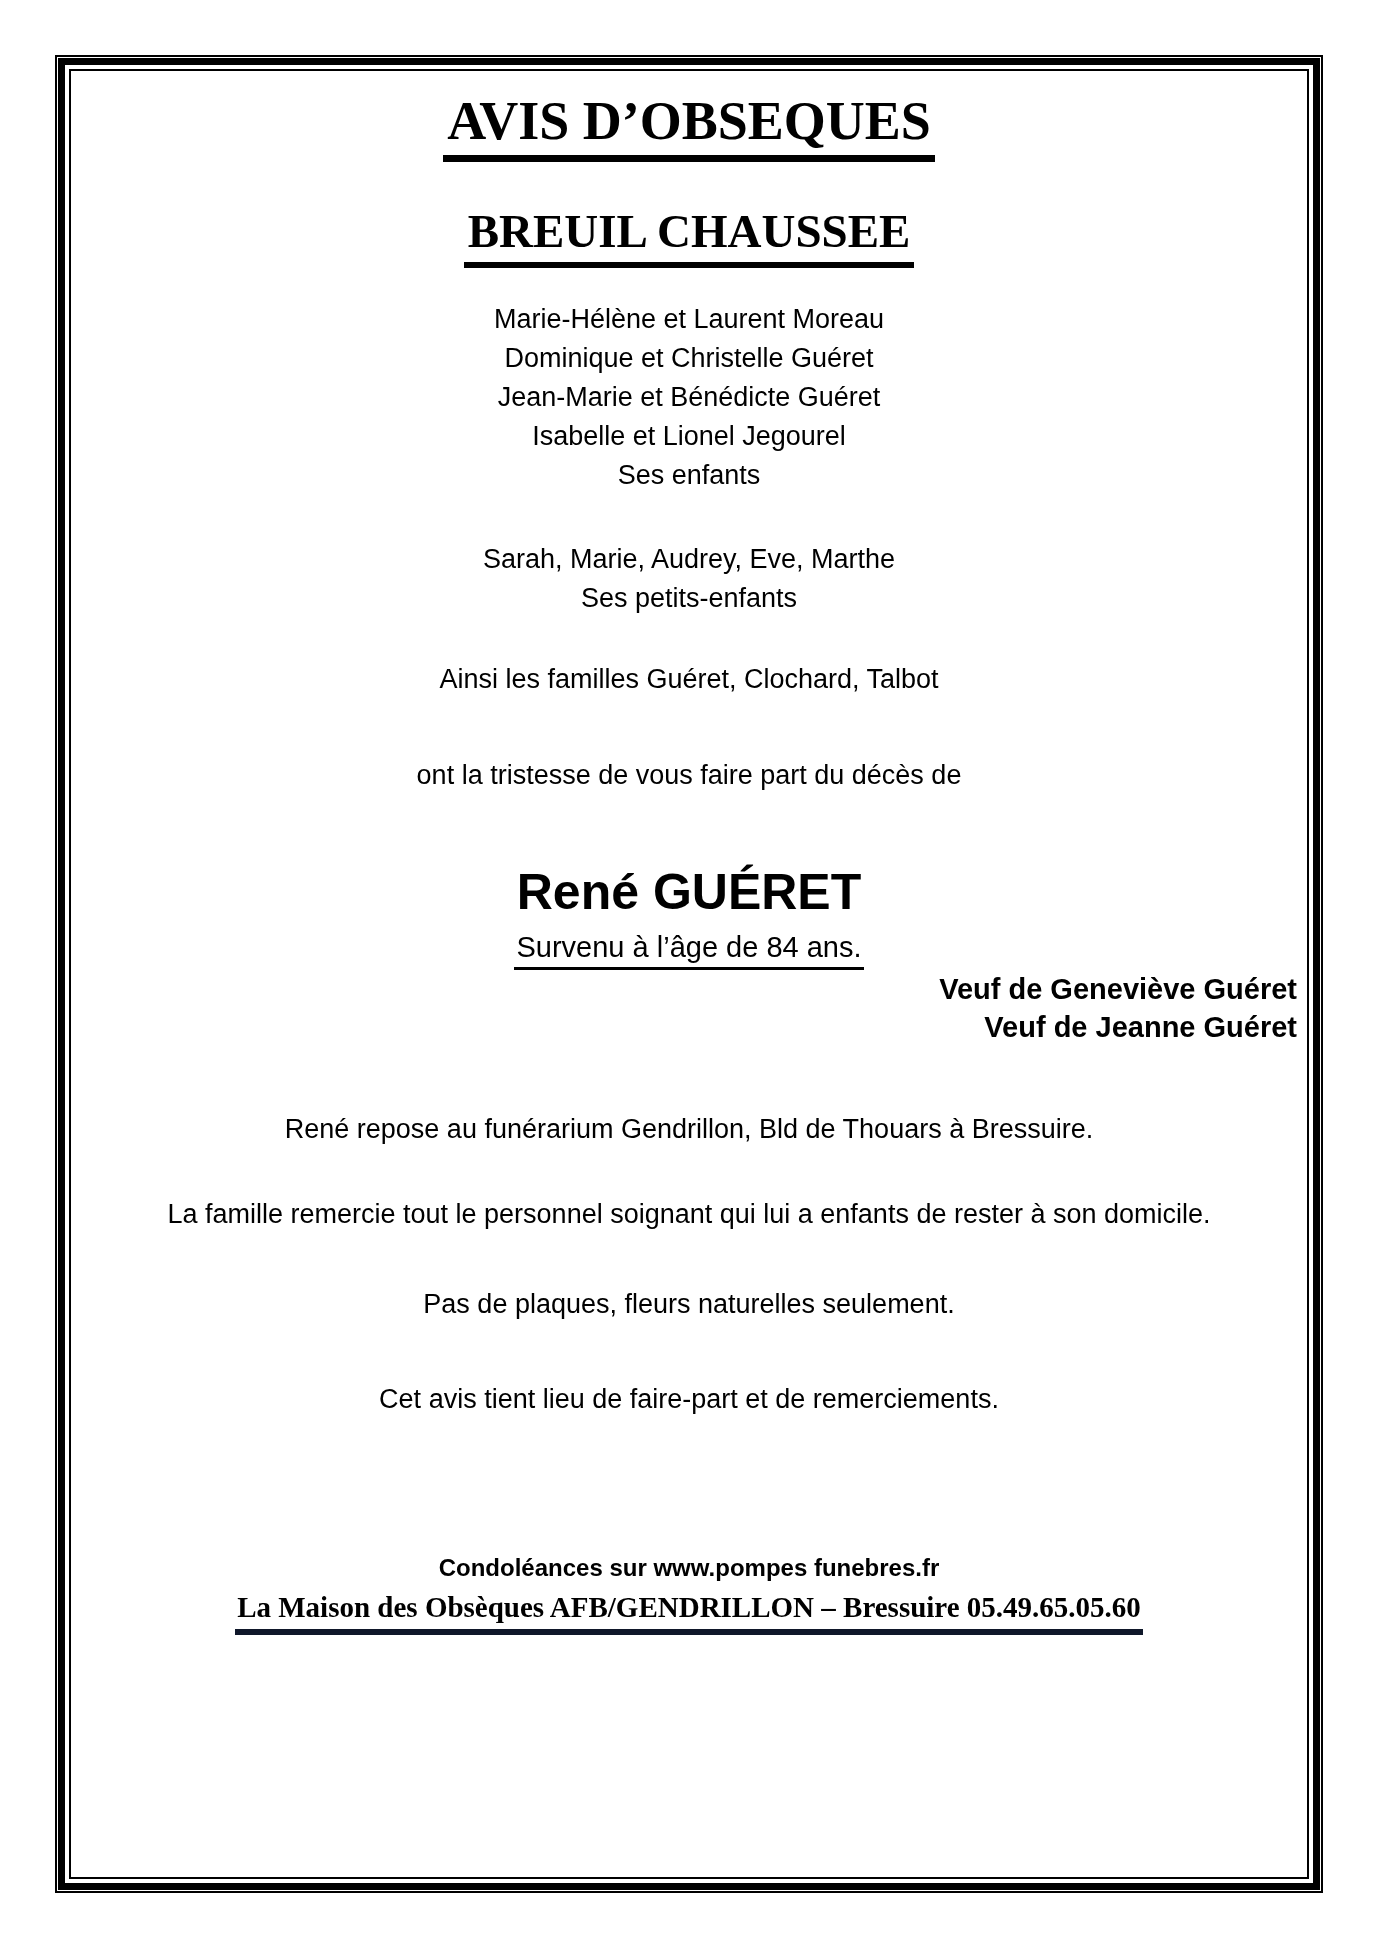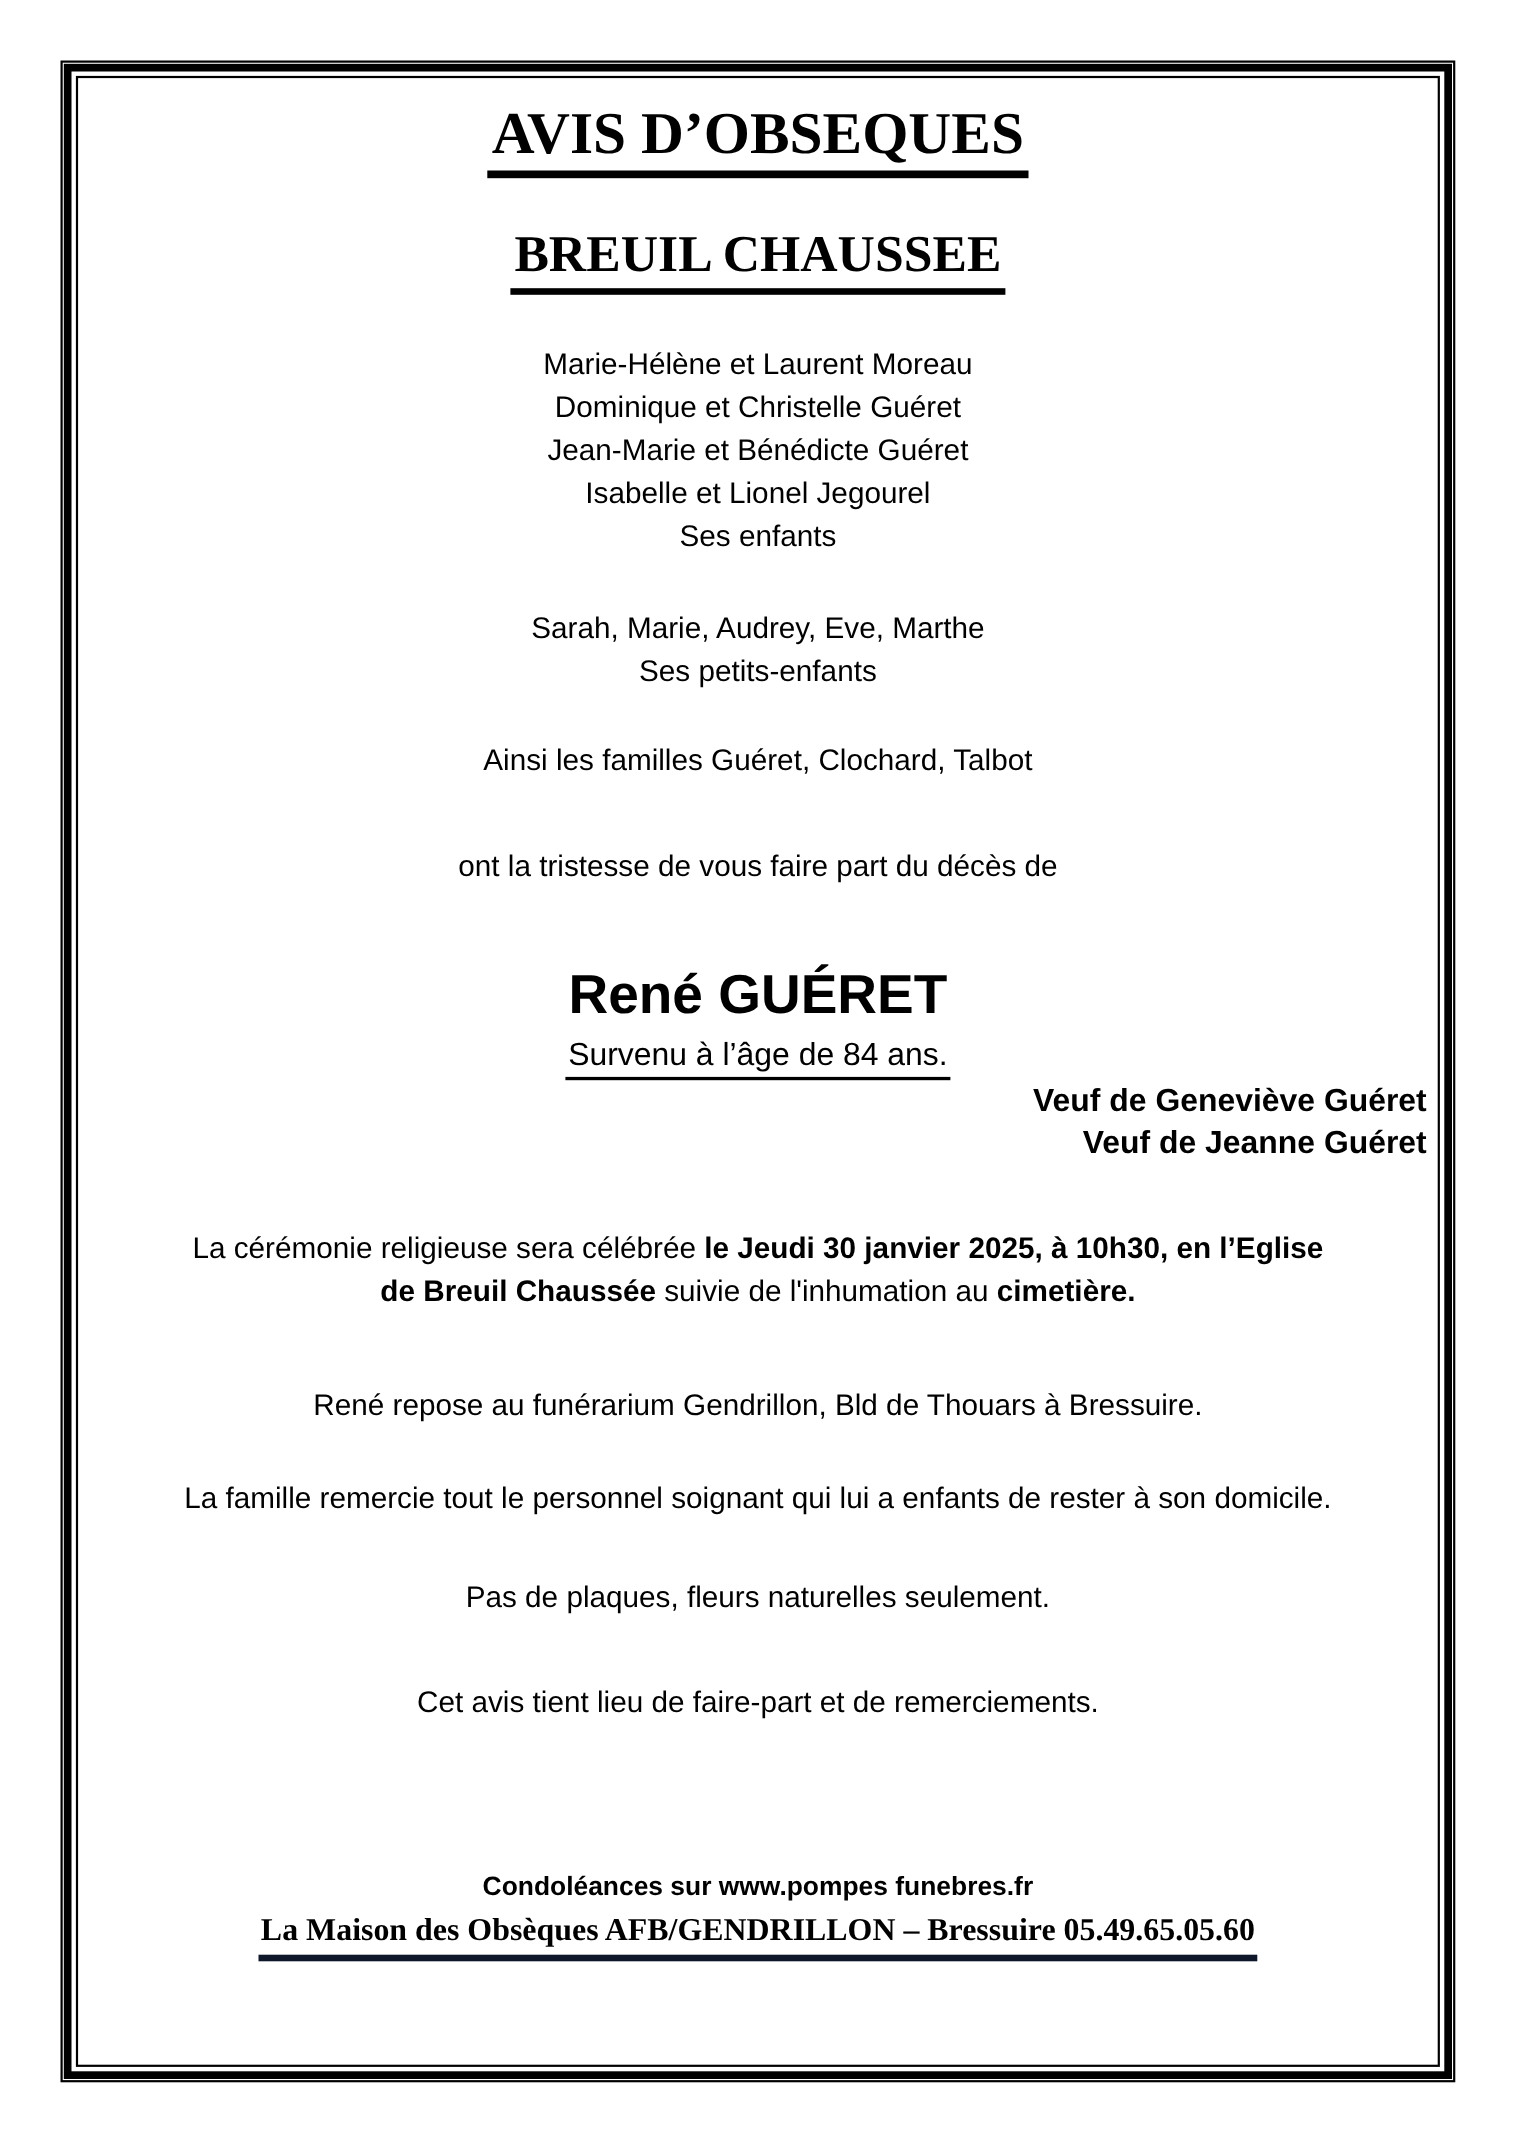--- a/index.html
+++ b/index.html
@@ -73,21 +73,21 @@
     display: inline-block;
     padding: 0 4px 6px 4px;
     border-bottom: 6px solid #000;
   }
 
   
   .line {
     font-size: 27px;
     line-height: 39px;
   }
-  .names-children   { margin-top: 44px; }
+  .names-children   { margin-top: 32px; }
   .names-grandkids  { margin-top: 45px; }
   .families-line    { margin-top: 42px; }
   .announce-line    { margin-top: 57px; }
 
   .deceased-name {
     margin-top: 66px;
     font-size: 50px;
     line-height: 62px;
     font-weight: bold;
   }
@@ -170,24 +170,20 @@
 
         <div class="deceased-name nowrap">René GUÉRET</div>
 
         <div class="age-line nowrap">
           <span class="u-thin">Survenu à l’âge de 84 ans.</span>
         </div>
 
         <div class="widower-line nowrap">Veuf de Geneviève Guéret</div>
         <div class="widower-line nowrap">Veuf de Jeanne Guéret</div>
 
-        <div class="ceremony-para">
-          <div class="line nowrap"><span>La cérémonie religieuse sera célébrée </span><span class="bold">le Jeudi 30 janvier 2025, à 10h30, en l’Eglise</span></div>
-          <div class="line nowrap"><span class="bold">de Breuil Chaussée</span><span> suivie de l'inhumation au </span><span class="bold">cimetière.</span></div>
-        </div>
 
         <div class="line nowrap repose-line">René repose au funérarium Gendrillon, Bld de Thouars à Bressuire.</div>
 
         <div class="line nowrap thanks-line">La famille remercie tout le personnel soignant qui lui a enfants de rester à son domicile.</div>
 
         <div class="line nowrap flowers-line">Pas de plaques, fleurs naturelles seulement.</div>
 
         <div class="line nowrap fairepart-line">Cet avis tient lieu de faire-part et de remerciements.</div>
 
         <div class="condolences-line nowrap">Condoléances sur www.pompes funebres.fr</div>

